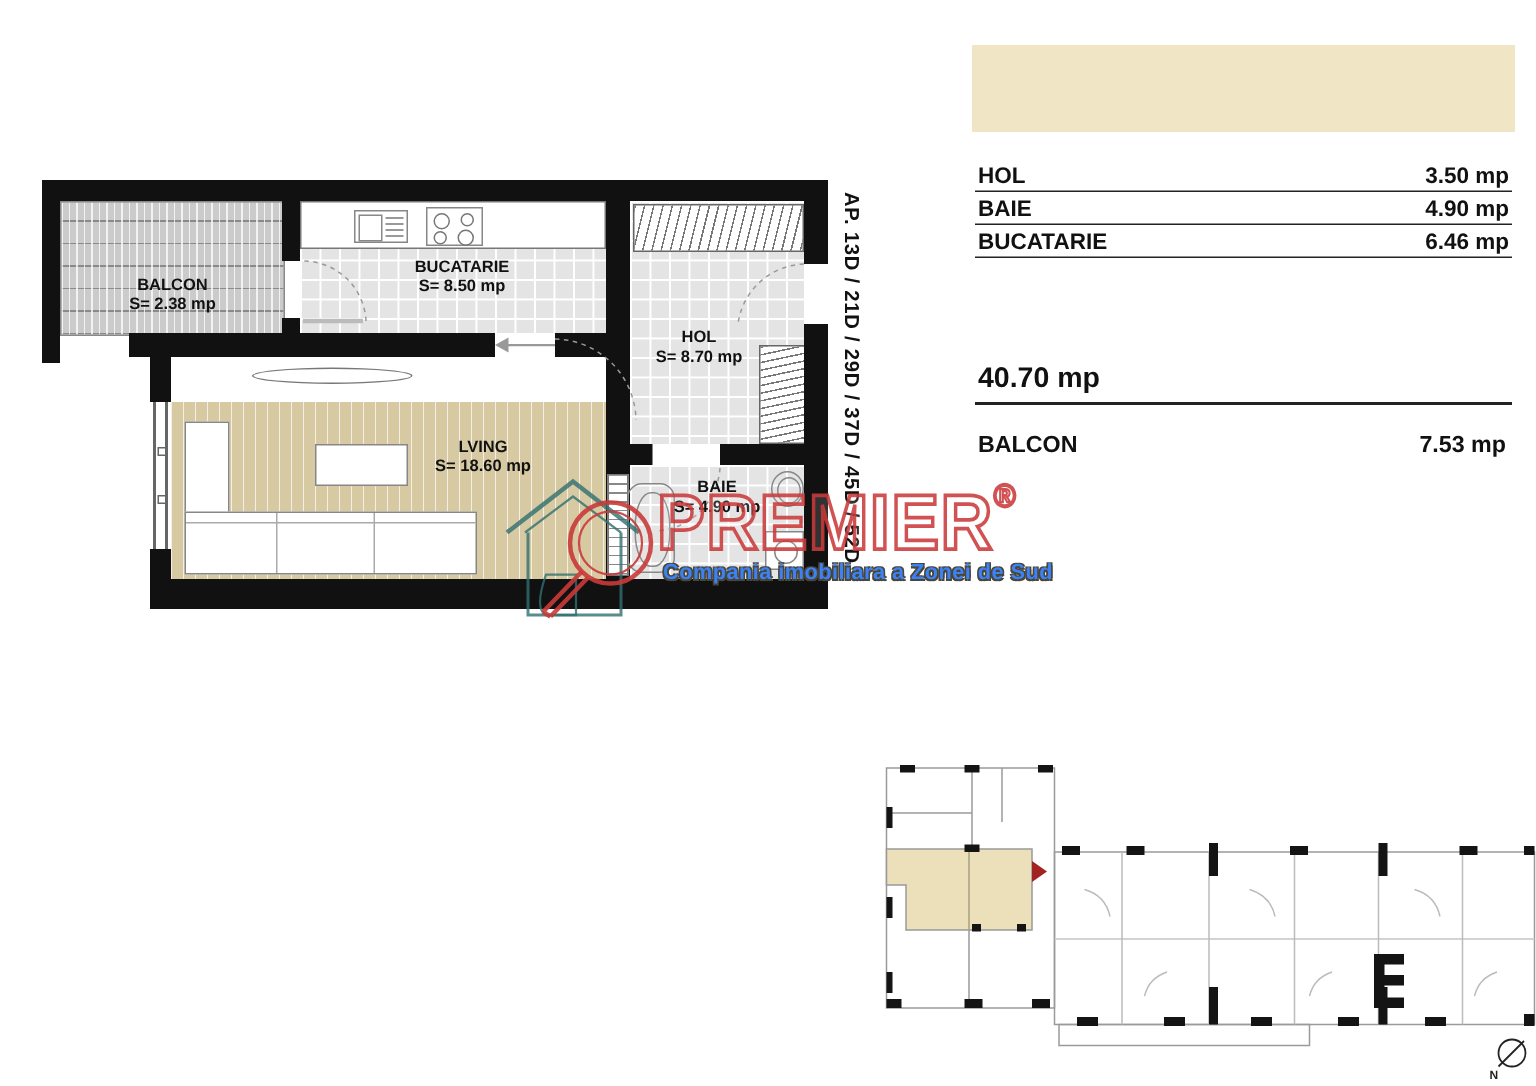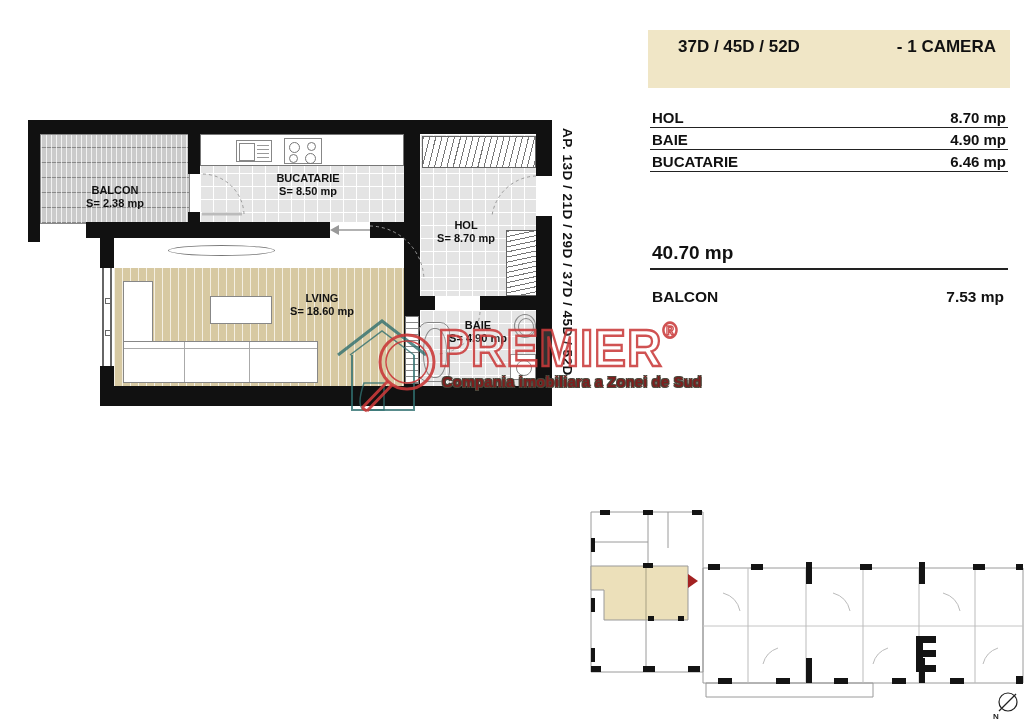--- a/index.html
+++ b/index.html
@@ -39,21 +39,21 @@
   .lens{position:absolute;background:#fff;border:1px solid #777;border-radius:50%;}
   .lines{position:absolute;background:#fff;border:1px solid #777;
     background-image:repeating-linear-gradient(0deg,#888 0 1px,transparent 1px 6px);}
   .sidetext{left:560px;top:128px;height:250px;writing-mode:vertical-rl;
     font-weight:bold;font-size:13.5px;letter-spacing:.5px;white-space:nowrap;}
   
   .wm-brand{left:438px;top:318px;font-weight:bold;font-size:52px;letter-spacing:1px;
     color:rgba(255,255,255,.14);-webkit-text-stroke:2.5px rgba(201,58,58,.88);
     transform:scaleX(.92);transform-origin:left top;white-space:nowrap;}
   .wm-reg{font-size:22px;vertical-align:28px;-webkit-text-stroke:1.5px rgba(201,58,58,.88);}
-  .wm-tag{left:442px;top:374px;font-weight:bold;font-size:14.5px;letter-spacing:.3px;color:#7f1d1d;
+  .wm-tag{left:442px;top:374px;font-weight:bold;font-size:14.5px;letter-spacing:.3px;color:#3b82f6;
     text-shadow:-1px -1px 0 #4a463a,1px -1px 0 #4a463a,-1px 1px 0 #4a463a,1px 1px 0 #4a463a;white-space:nowrap;}
 </style>
 </head>
 <body>
 
 <div class="abs plan">
 
   <div class="balchatch" style="left:12px;top:18px;width:148px;height:88px;"></div>
   <div class="tile" style="left:172px;top:18px;width:204px;height:88px;"></div>
   <div class="tile" style="left:392px;top:18px;width:116px;height:162px;"></div>
@@ -159,30 +159,26 @@
   <circle cx="85" cy="57" r="27" fill="none" stroke="#c93a3a" stroke-width="3" opacity=".9"></circle>
   <circle cx="85" cy="57" r="21" fill="none" stroke="#c93a3a" stroke-width="1.5" opacity=".9"></circle>
   <path d="M66,76 L40,103 M70,80 L45,106 M40,103 L45,106" fill="none" stroke="#c93a3a" stroke-width="3" opacity=".9"></path>
 </svg>
 <div class="abs wm-brand">
   <span>PREMIER</span><span class="wm-reg">®</span>
 </div>
 <div class="abs wm-tag">Compania imobiliara a Zonei de Sud</div>
 
 <div class="abs header-box">
-  <div class="l2">
-    <span>37D / 45D / 52D</span>
-    <span>- 1 CAMERA</span>
-  </div>
 </div>
 
 <div class="abs tbl">
   <div class="trow">
     <span>HOL</span>
-      <span>8.70 mp</span>
+      <span>3.50 mp</span>
   </div>
   <div class="trow">
     <span>BAIE</span>
       <span>4.90 mp</span>
   </div>
   <div class="trow">
     <span>BUCATARIE</span>
       <span>6.46 mp</span>
   </div>
 </div>

